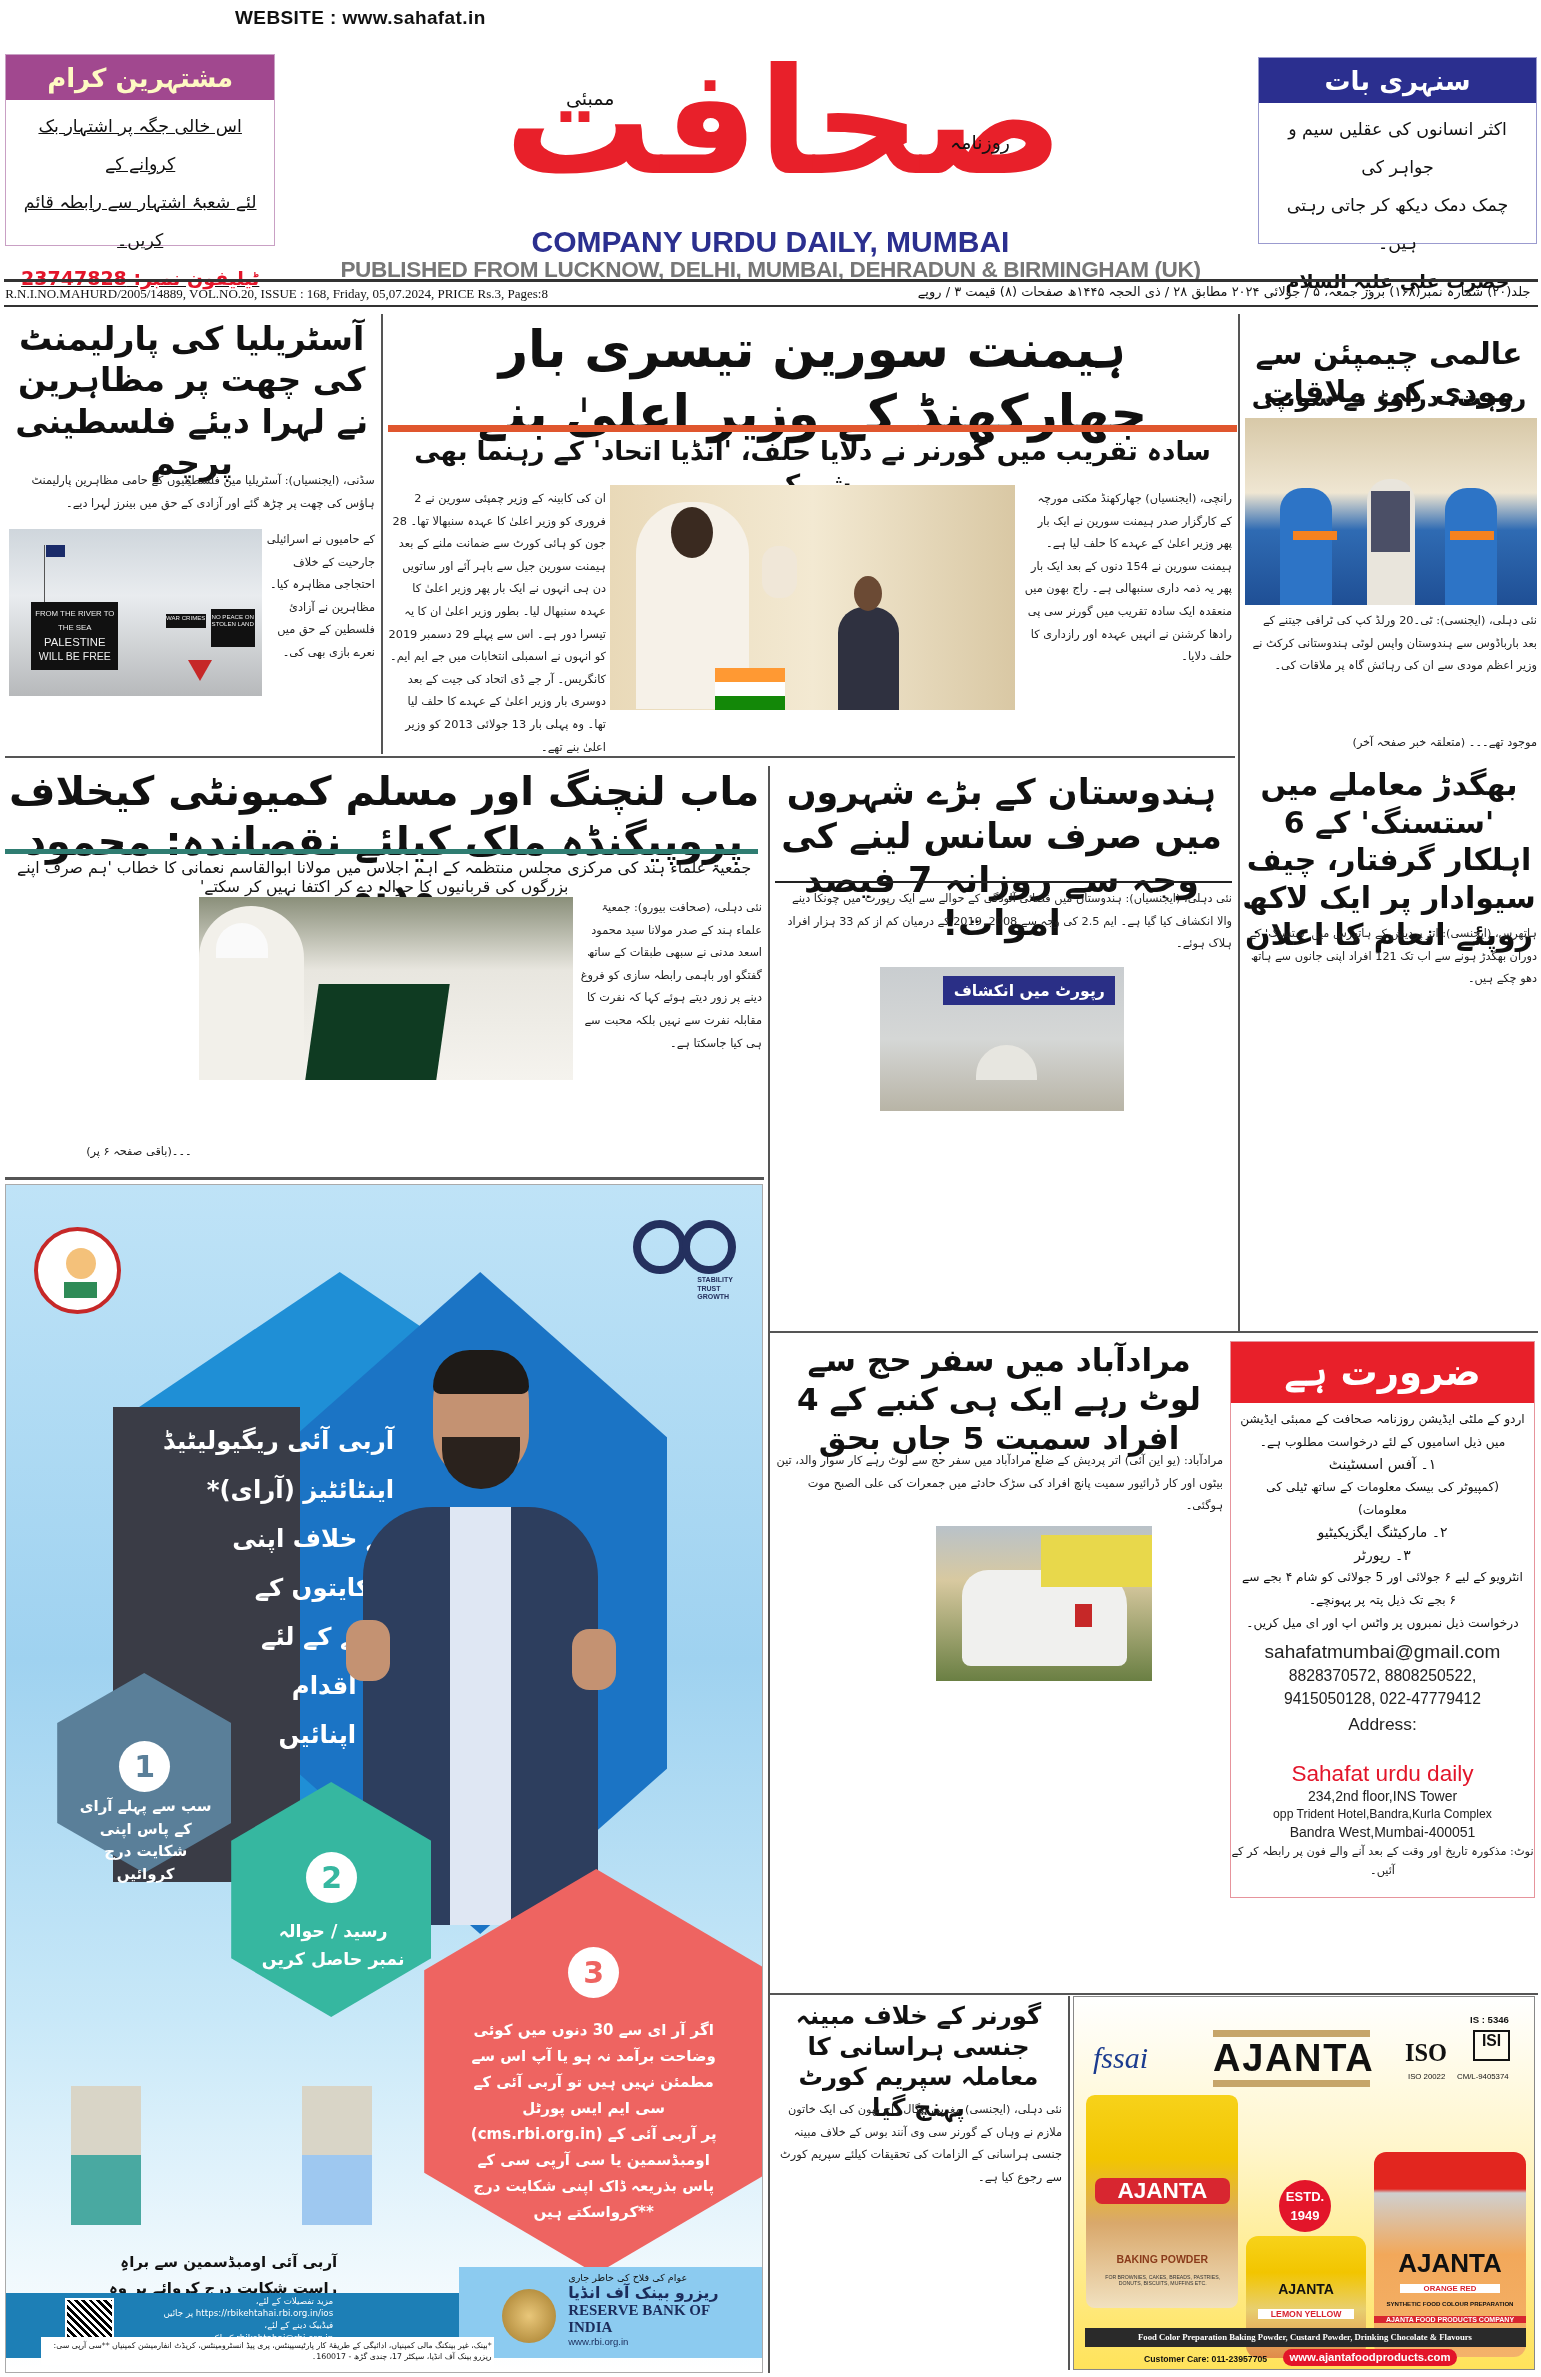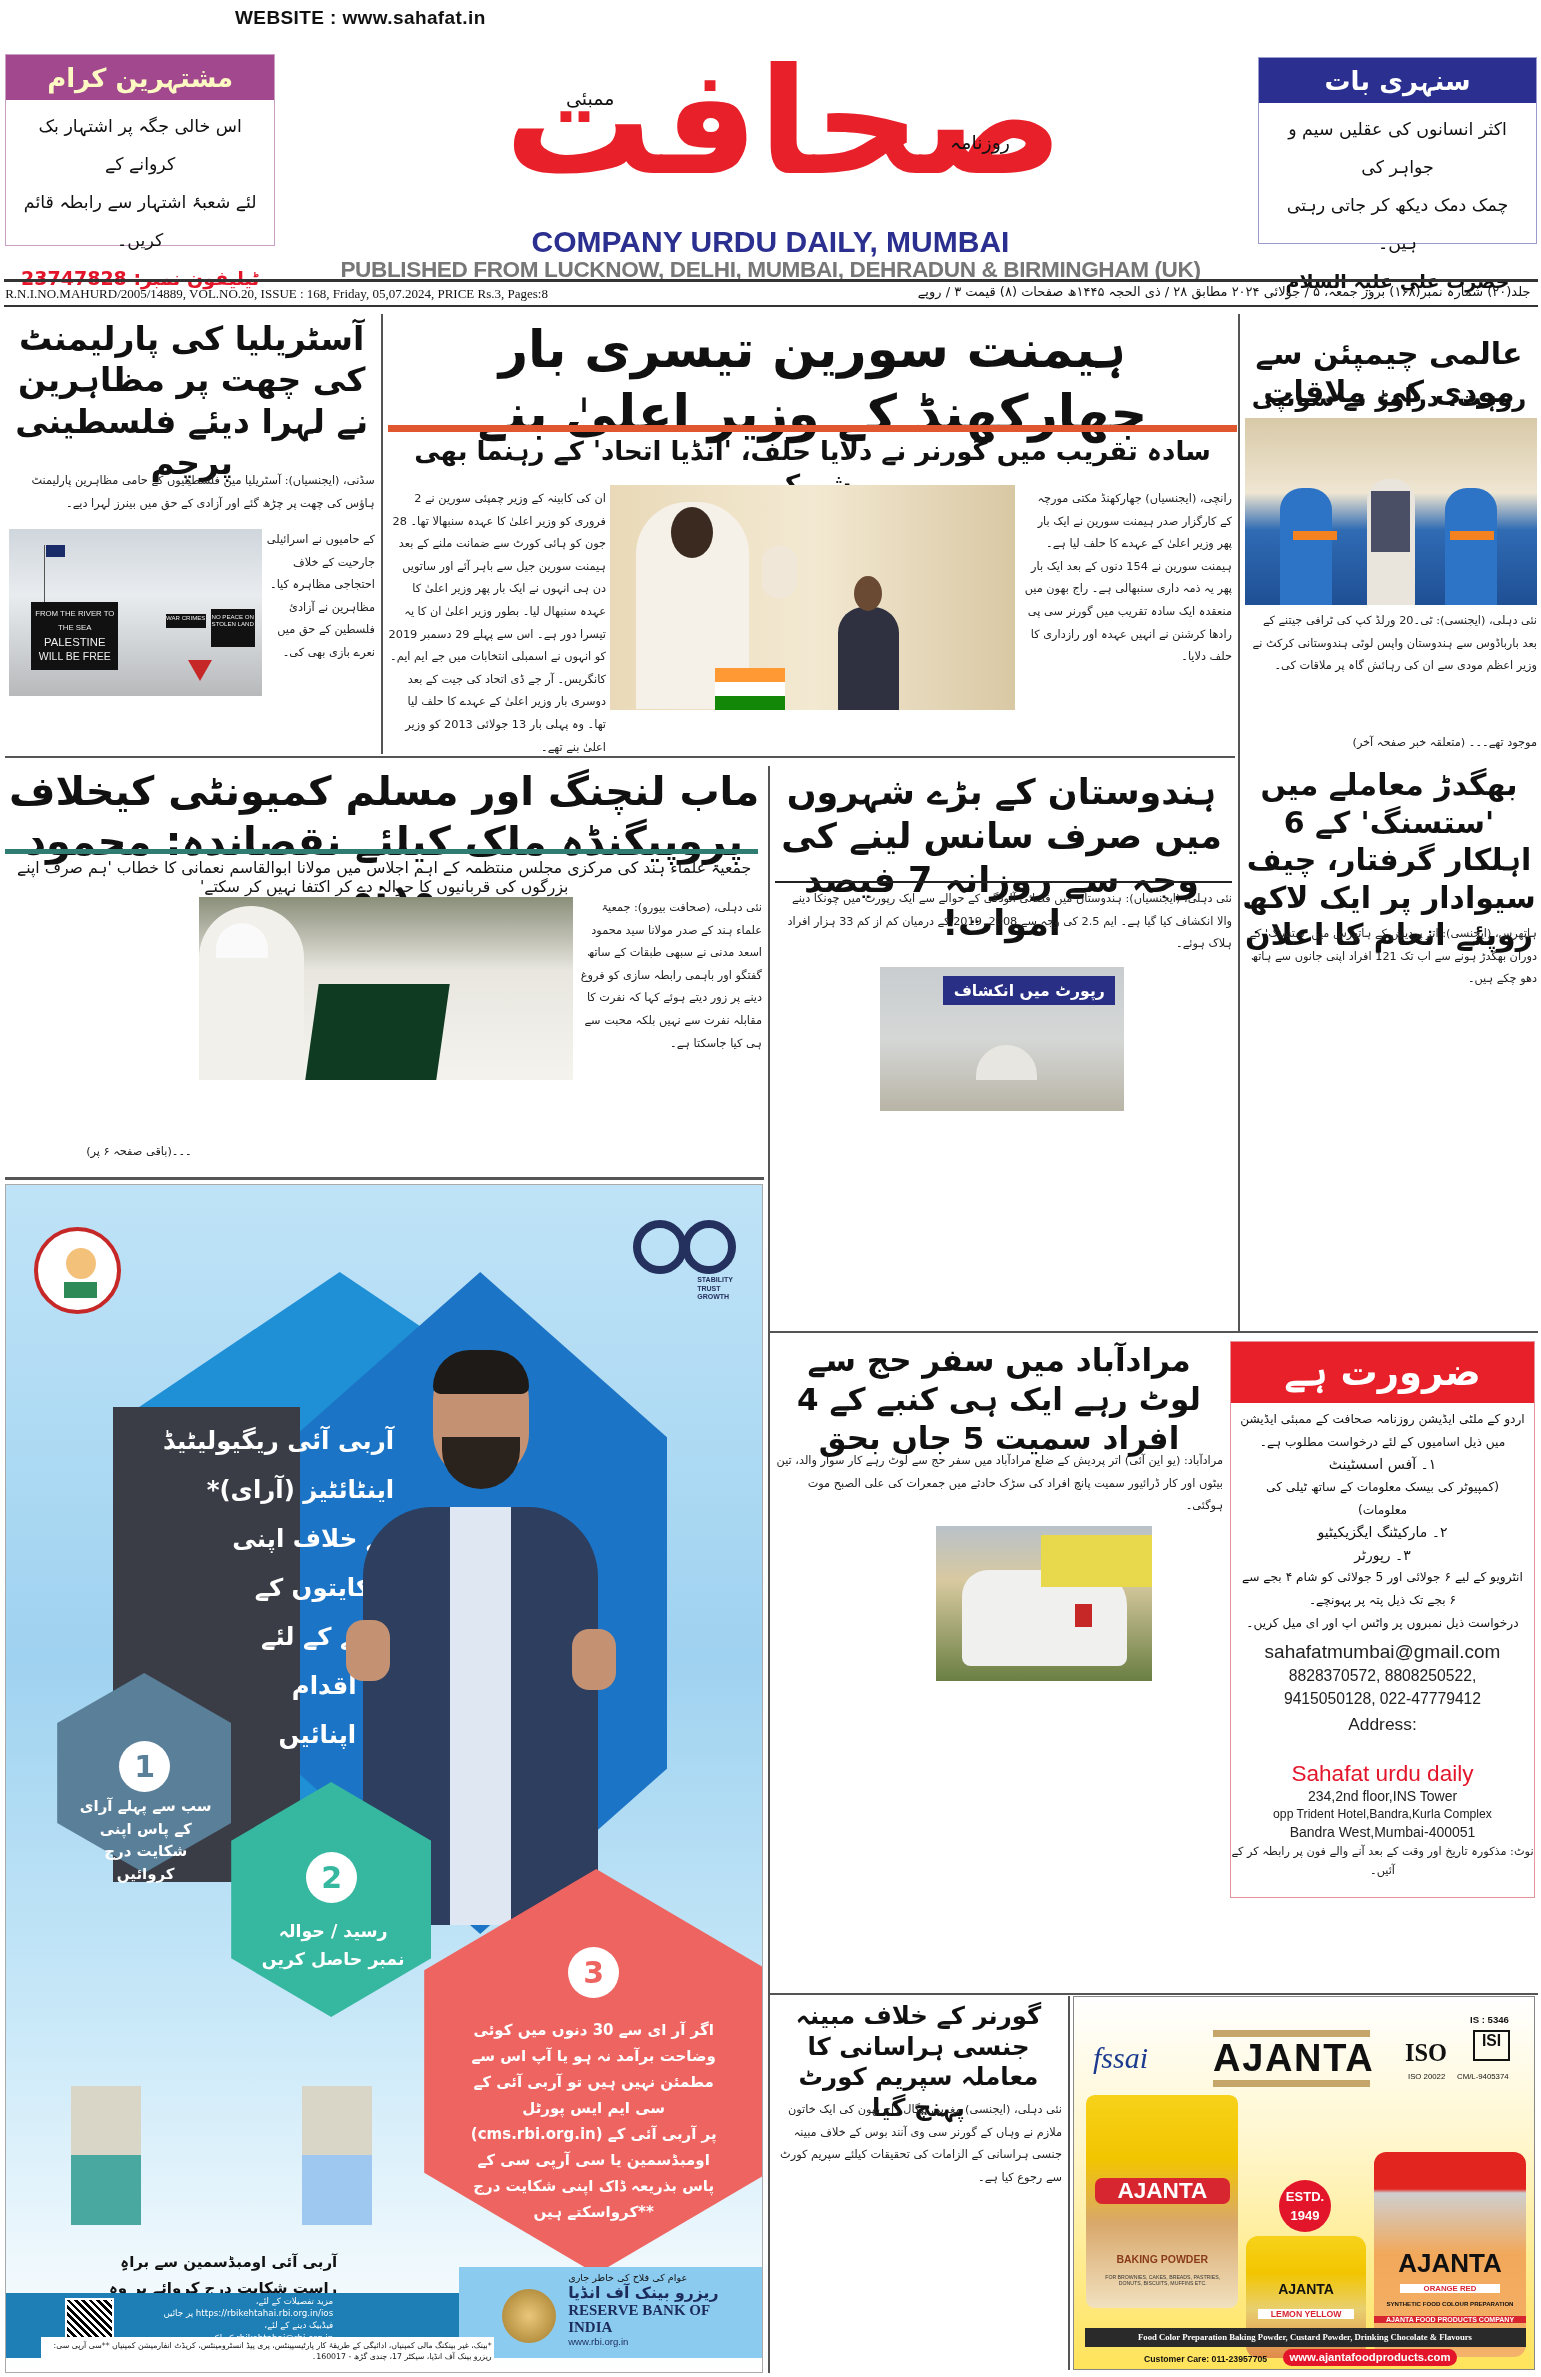--- a/index.html
+++ b/index.html
@@ -8,21 +8,21 @@
   .abs { position: absolute; }
   .rtl { direction: rtl; text-align: right; }
   .urdu { font-family: "DejaVu Sans", sans-serif; }
   .serif { font-family: "Liberation Serif", serif; }
   .cond { font-family: "Liberation Sans", sans-serif; }
 
   
   #website { left: 235px; top: 7px; font: bold 19px "Liberation Sans", sans-serif; letter-spacing: 0.4px; }
   #left-box { left: 5.2px; top: 54px; width: 270px; height: 192px; border: 1.7px solid #c9a0c4; background: #fff; }
   #left-box .hd { background: #a1488f; color: #fef9c3; height: 45px; font-size: 26px; font-weight: bold; display:flex; align-items:center; justify-content:center; }
-  #left-box .bd { padding: 7px 10.5px; font-size: 17.4px; line-height: 38px; text-align: center; }
+  #left-box .bd { padding: 7px 10.5px; font-size: 17.4px; line-height: 38px; text-align: center; text-decoration: underline; }
   #left-box .phone { color: #e3152a; font-weight: bold; font-size: 19px; }
   #right-box { left: 1258px; top: 57px; width: 279px; height: 187px; border: 1.7px solid #9b9bcf; background:#fff; }
   #right-box .hd { background: #2b2f8f; color: #fff; height: 45px; font-size: 26px; font-weight: bold; display:flex; align-items:center; justify-content:center; }
   #right-box .bd { padding: 7px 10.5px; font-size: 17.4px; line-height: 38px; text-align: center; }
   #right-box .auth { font-weight: bold; font-size: 19px; }
 
   #logo { left: 453px; top: 35px; width: 662px; height: 187px; text-align: center; }
   #logo .mark { font-size: 148px; line-height: 174px; color: #e8202a; font-weight: bold; }
   #logo .small1 { position:absolute; left: 113px; top: 52px; font-size: 19px; color:#111; }
   #logo .small2 { position:absolute; right: 105px; top: 96px; font-size: 19px; color:#111; }

